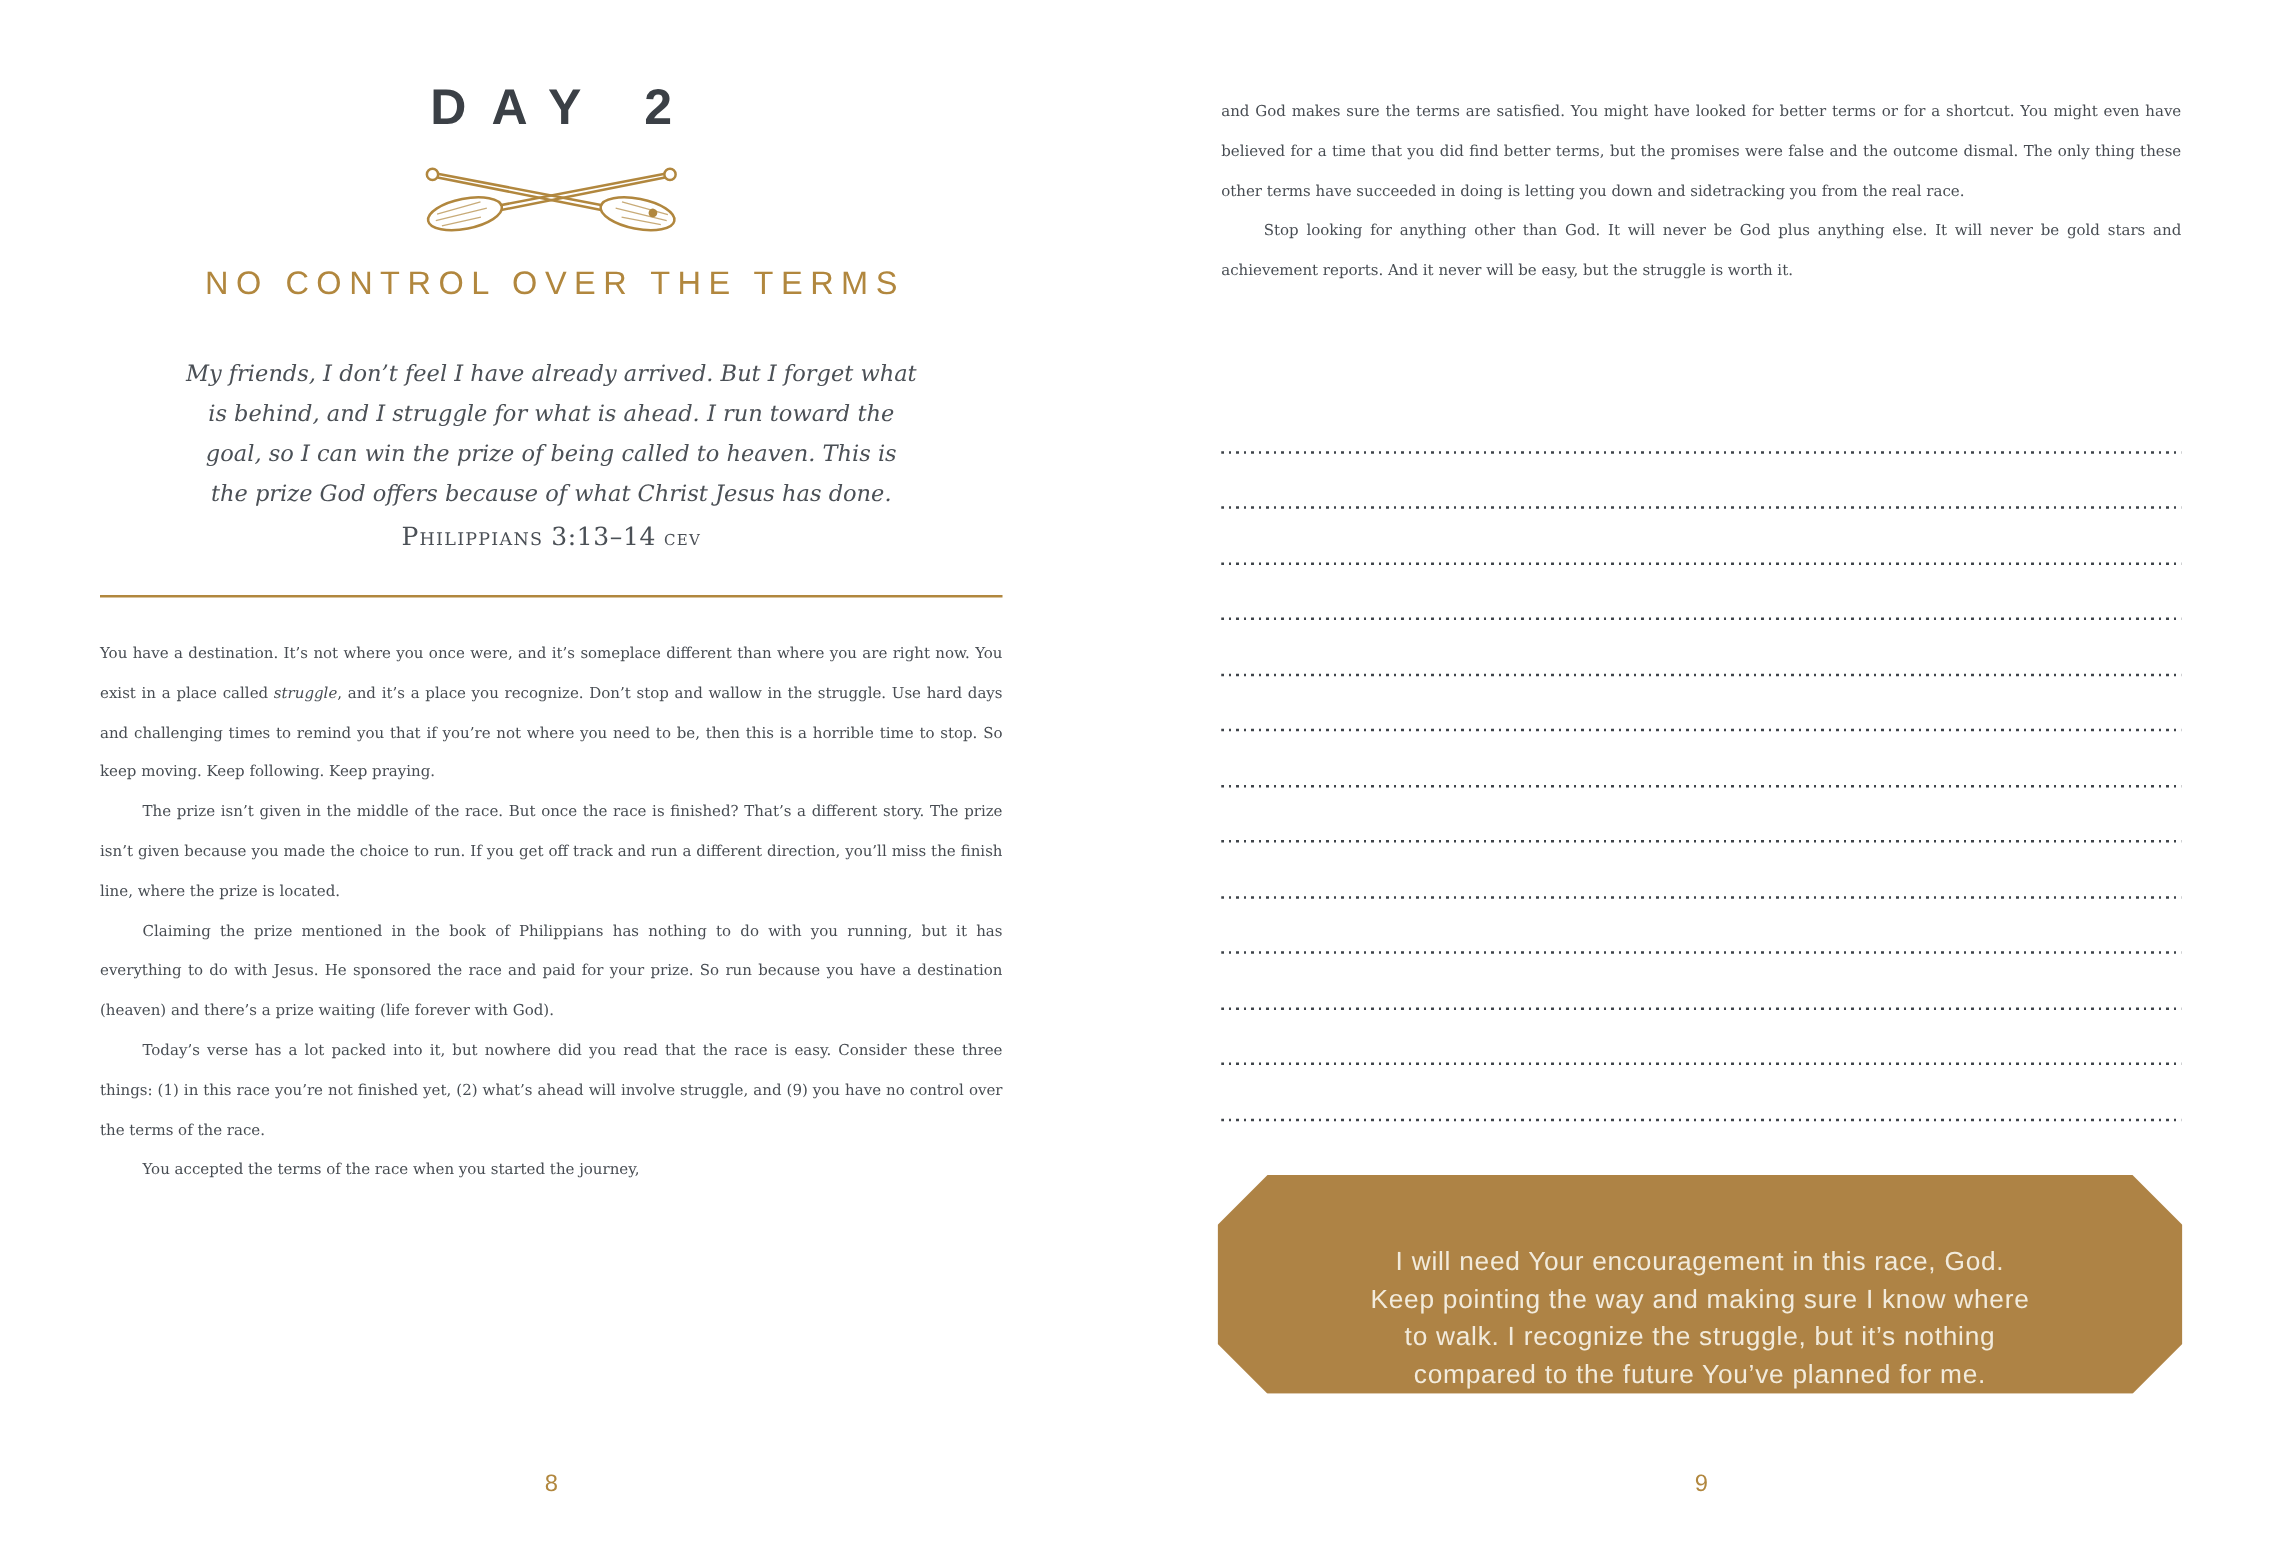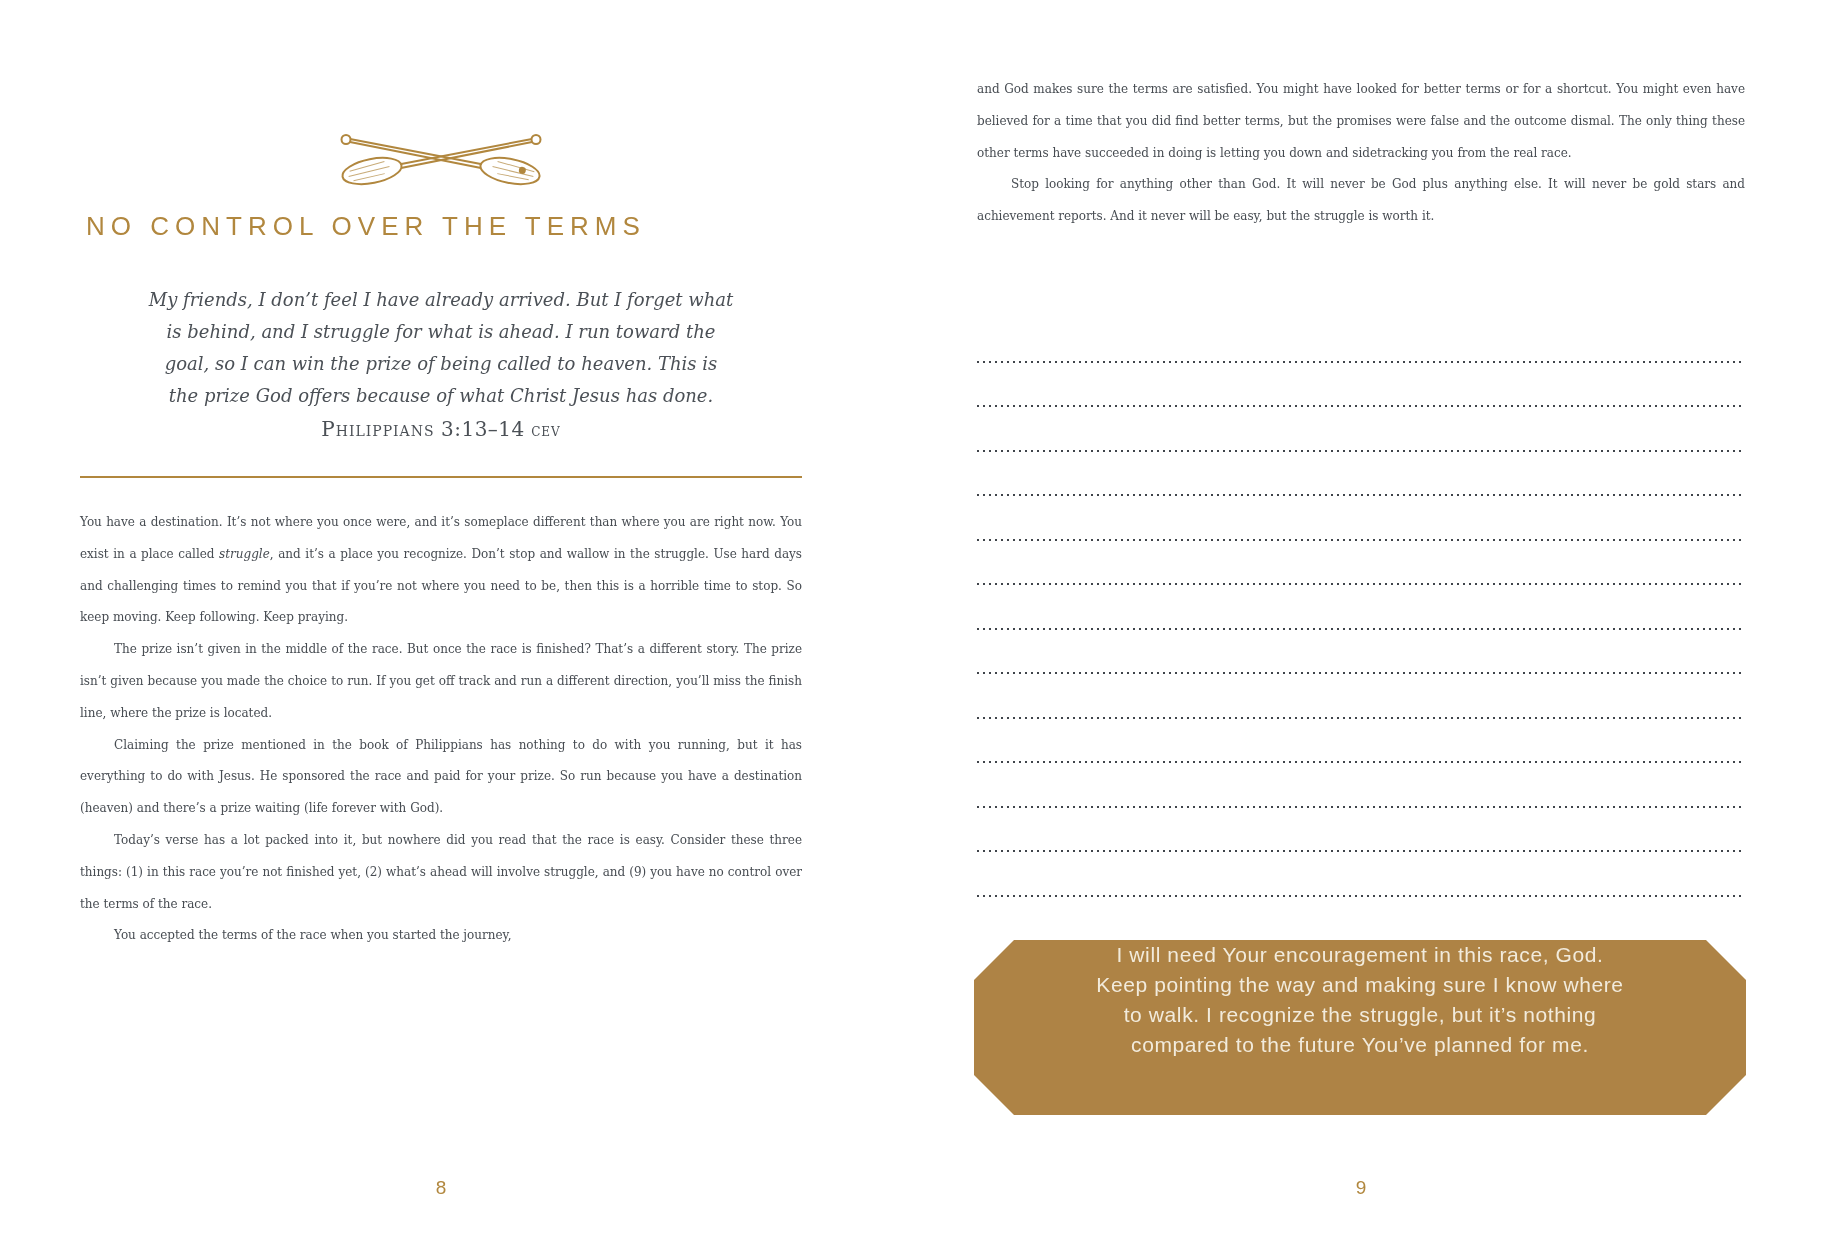--- a/index.html
+++ b/index.html
@@ -28,20 +28,21 @@
   .day-label{
     position:absolute;top:64px;left:0;width:100%;
     text-align:center;
     font-family:"Liberation Sans",sans-serif;
     font-weight:700;font-size:40px;letter-spacing:20px;text-indent:20px;
     color:var(--ink-dark);
   }
   .oars{position:absolute;top:118px;left:50%;transform:translateX(-50%);}
   .chapter-title{
     position:absolute;top:211px;left:0;width:100%;
+    text-align:center;
     font-family:"Liberation Sans",sans-serif;
     font-weight:400;font-size:26px;letter-spacing:6px;text-indent:6px;
     color:var(--gold);
   }
   .scripture{
     position:absolute;top:284px;left:0;width:100%;
     text-align:center;font-style:italic;
     font-size:18px;line-height:32px;color:#4b5056;
   }
   .scripture-ref{
@@ -70,21 +71,21 @@
   .journal-line{
     height:44.5px;width:100%;
     background:repeating-linear-gradient(to right,#3f444a 0 2px,transparent 2px 6px) left bottom/100% 2px no-repeat;
   }
 
   
   .prayer-box{
     position:absolute;top:940px;left:-3px;width:772px;height:175px;
     background:var(--box-gold);
     clip-path:polygon(40px 0,calc(100% - 40px) 0,100% 40px,100% calc(100% - 40px),calc(100% - 40px) 100%,40px 100%,0 calc(100% - 40px),0 40px);
-    display:flex;flex-direction:column;justify-content:flex-start;align-items:center;
+    display:flex;flex-direction:column;justify-content:flex-end;align-items:center;
   }
   .prayer-line{
     font-family:"Liberation Sans",sans-serif;
     font-size:21px;line-height:30px;letter-spacing:0.6px;
     color:var(--cream);text-align:center;
   }
 
   
   .page-number{
     position:absolute;top:1177px;left:0;width:100%;
@@ -93,20 +94,21 @@
     font-size:19px;color:var(--gold);
   }
 </style>
 </head>
 <body>
 
 <div class="spread">
 
   <div class="page page-left">
 
+    <div class="day-label">DAY 2</div>
 
     <div class="oars">
       <svg width="206" height="72" viewBox="0 0 206 72" fill="none" xmlns="http://www.w3.org/2000/svg">
 
         <g stroke="#b1873e" stroke-width="2" fill="none">
           <line x1="58" y1="47" x2="194" y2="21"></line>
           <line x1="58" y1="51" x2="194" y2="24"></line>
           <circle cx="198" cy="21.5" r="4.5" fill="#ffffff"></circle>
           <g transform="rotate(-11 34 53)">
             <ellipse cx="34" cy="53" rx="30" ry="12" fill="#ffffff"></ellipse>

